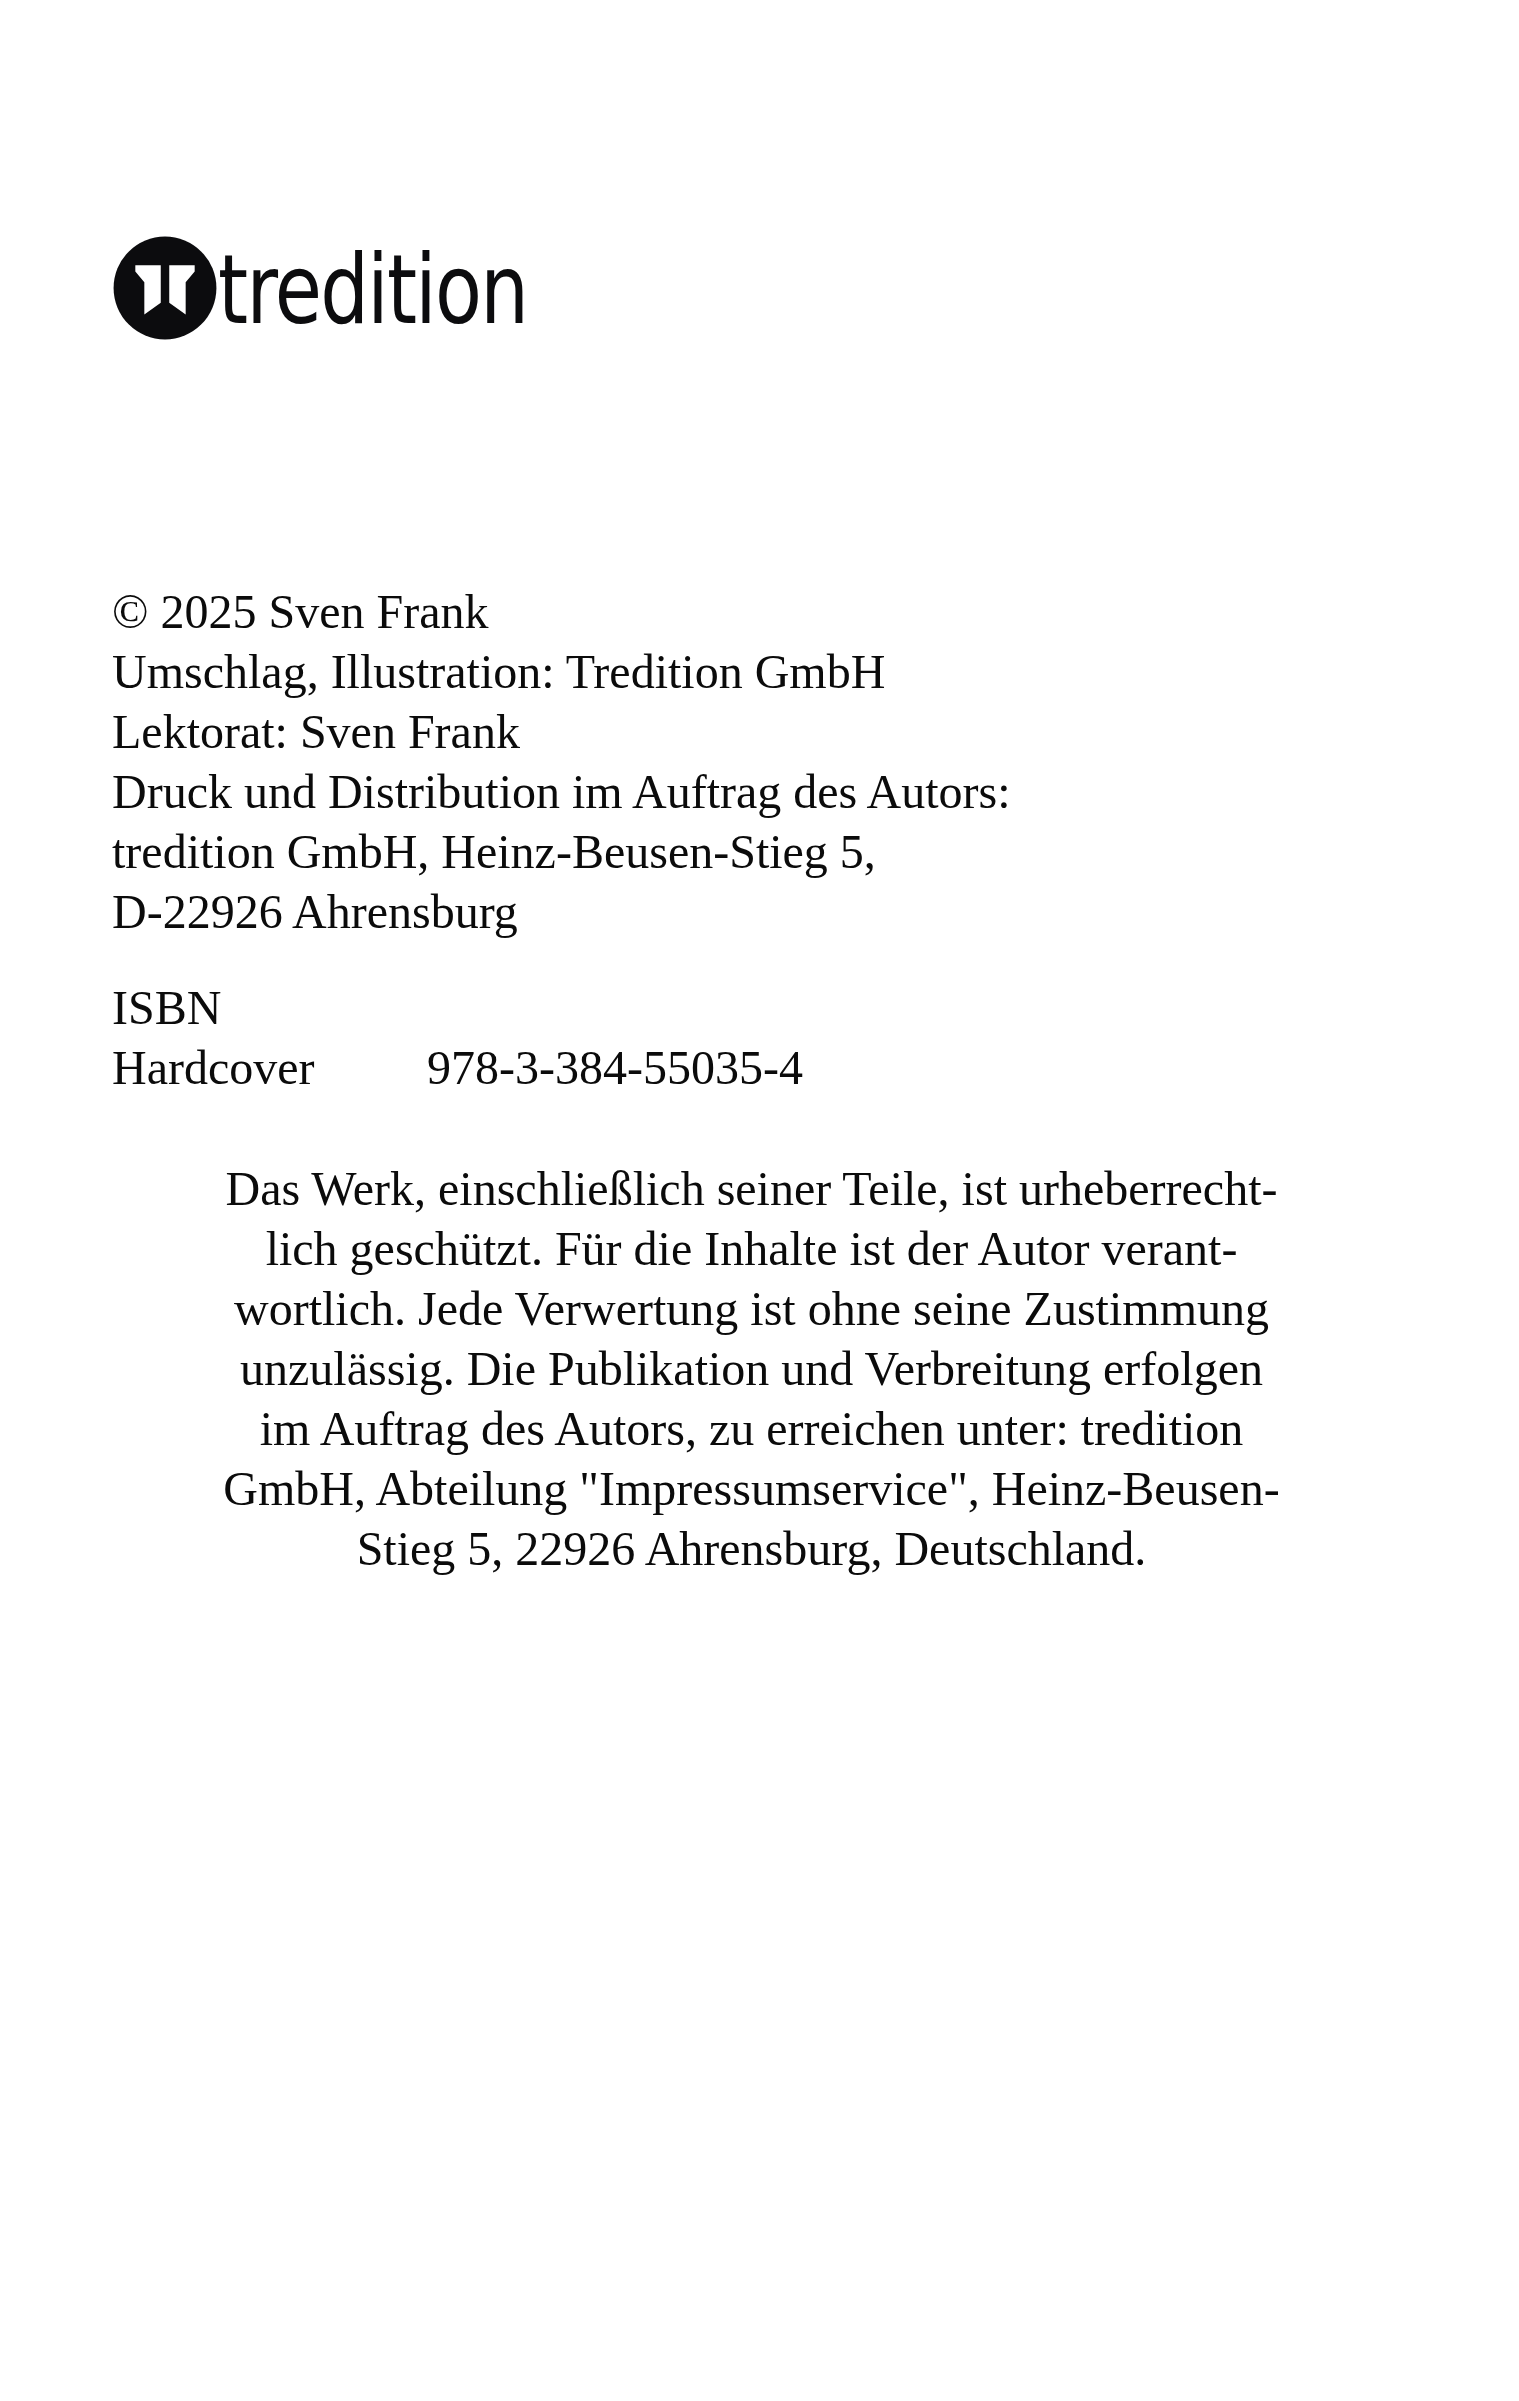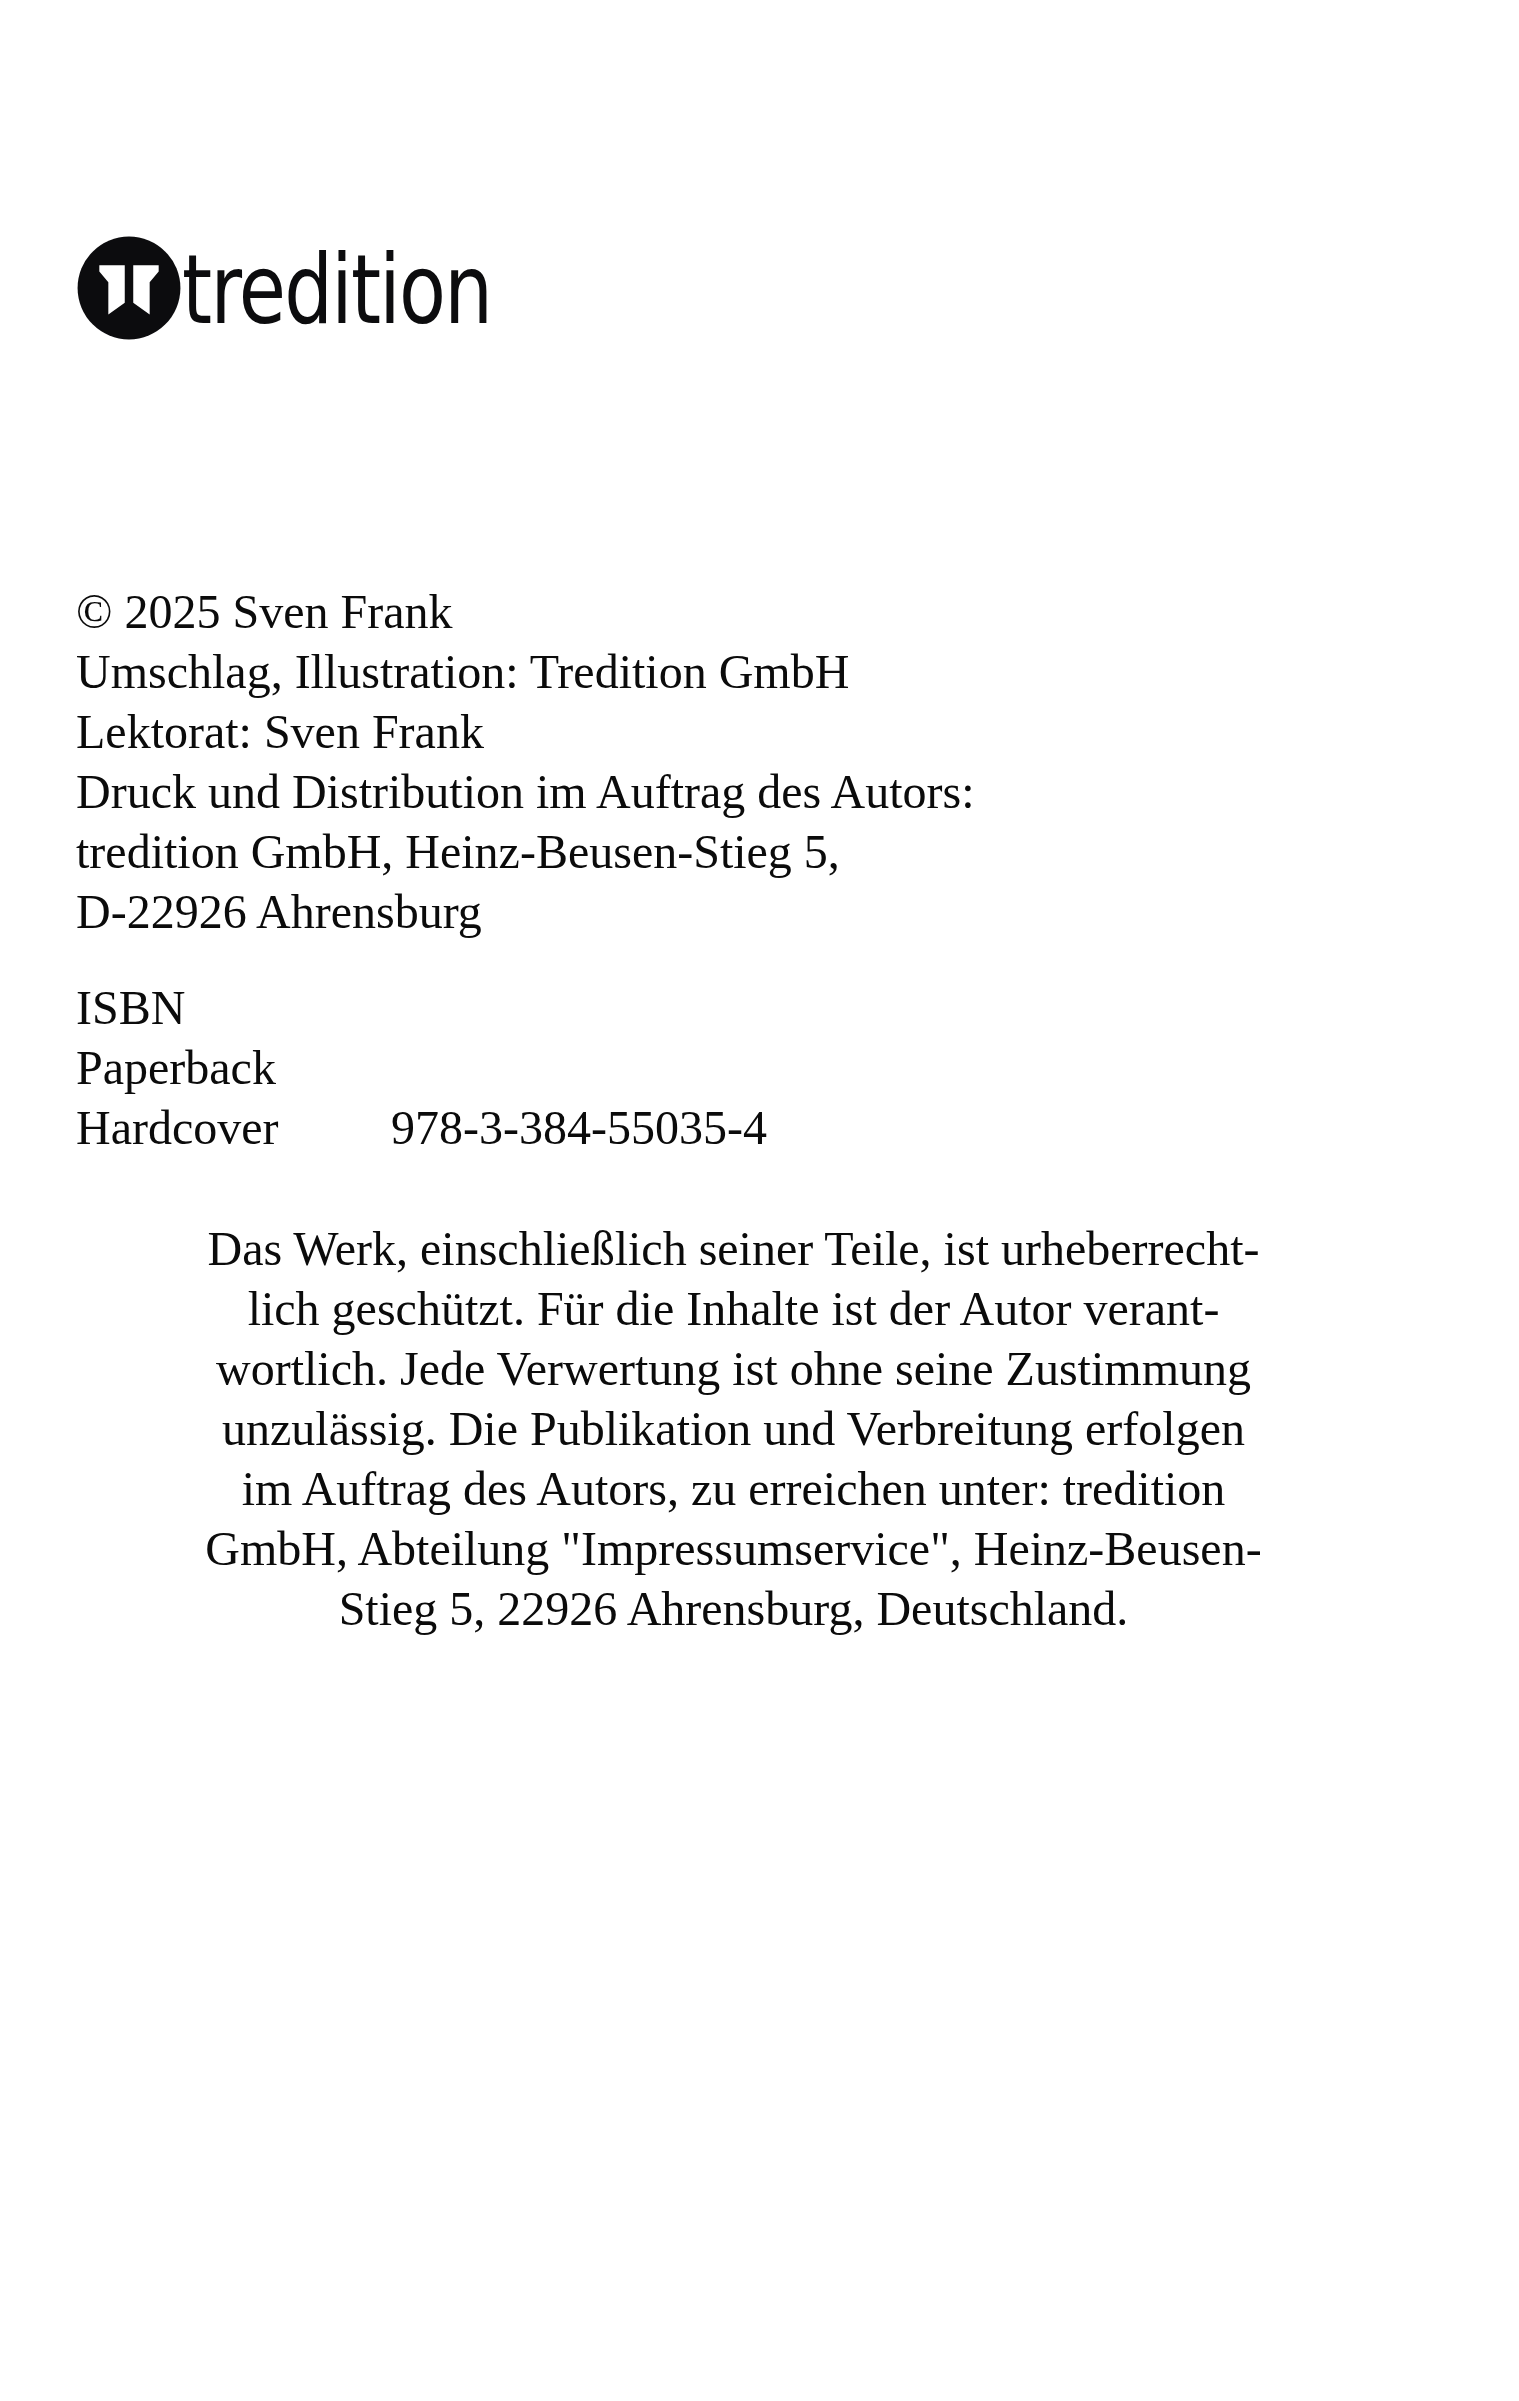--- a/index.html
+++ b/index.html
@@ -10,21 +10,21 @@
   .page {
     position: relative;
     width: 1519px;
     height: 2401px;
     background: #ffffff;
     overflow: hidden;
     font-family: "Liberation Serif", "DejaVu Serif", serif;
     color: #0b0b0b;
   }
   .content {
-    padding-left: 76px;
+    padding-left: 112px;
     padding-right: 128px;
   }
 
   
   .logo-row {
     display: flex;
     align-items: center;
     margin-top: 235px;
     height: 106px;
   }
@@ -81,21 +81,20 @@
 Umschlag, Illustration: Tredition GmbH
 Lektorat: Sven Frank</div>
 
     <div class="tblock distribution-block">Druck und Distribution im Auftrag des Autors:
 tredition GmbH, Heinz-Beusen-Stieg 5,
 D-22926 Ahrensburg</div>
 
     <div class="isbn-block">
       <span class="isbn-heading">ISBN</span>
       <div class="isbn-row">
-        <span>Paperback</span>
       </div>
       <div class="isbn-row">
         <span>Hardcover</span>
         <span>978-3-384-55035-4</span>
       </div>
     </div>
 
     <div class="tblock legal-block">Das Werk, einschließlich seiner Teile, ist urheberrecht-
 lich geschützt. Für die Inhalte ist der Autor verant-
 wortlich. Jede Verwertung ist ohne seine Zustimmung

